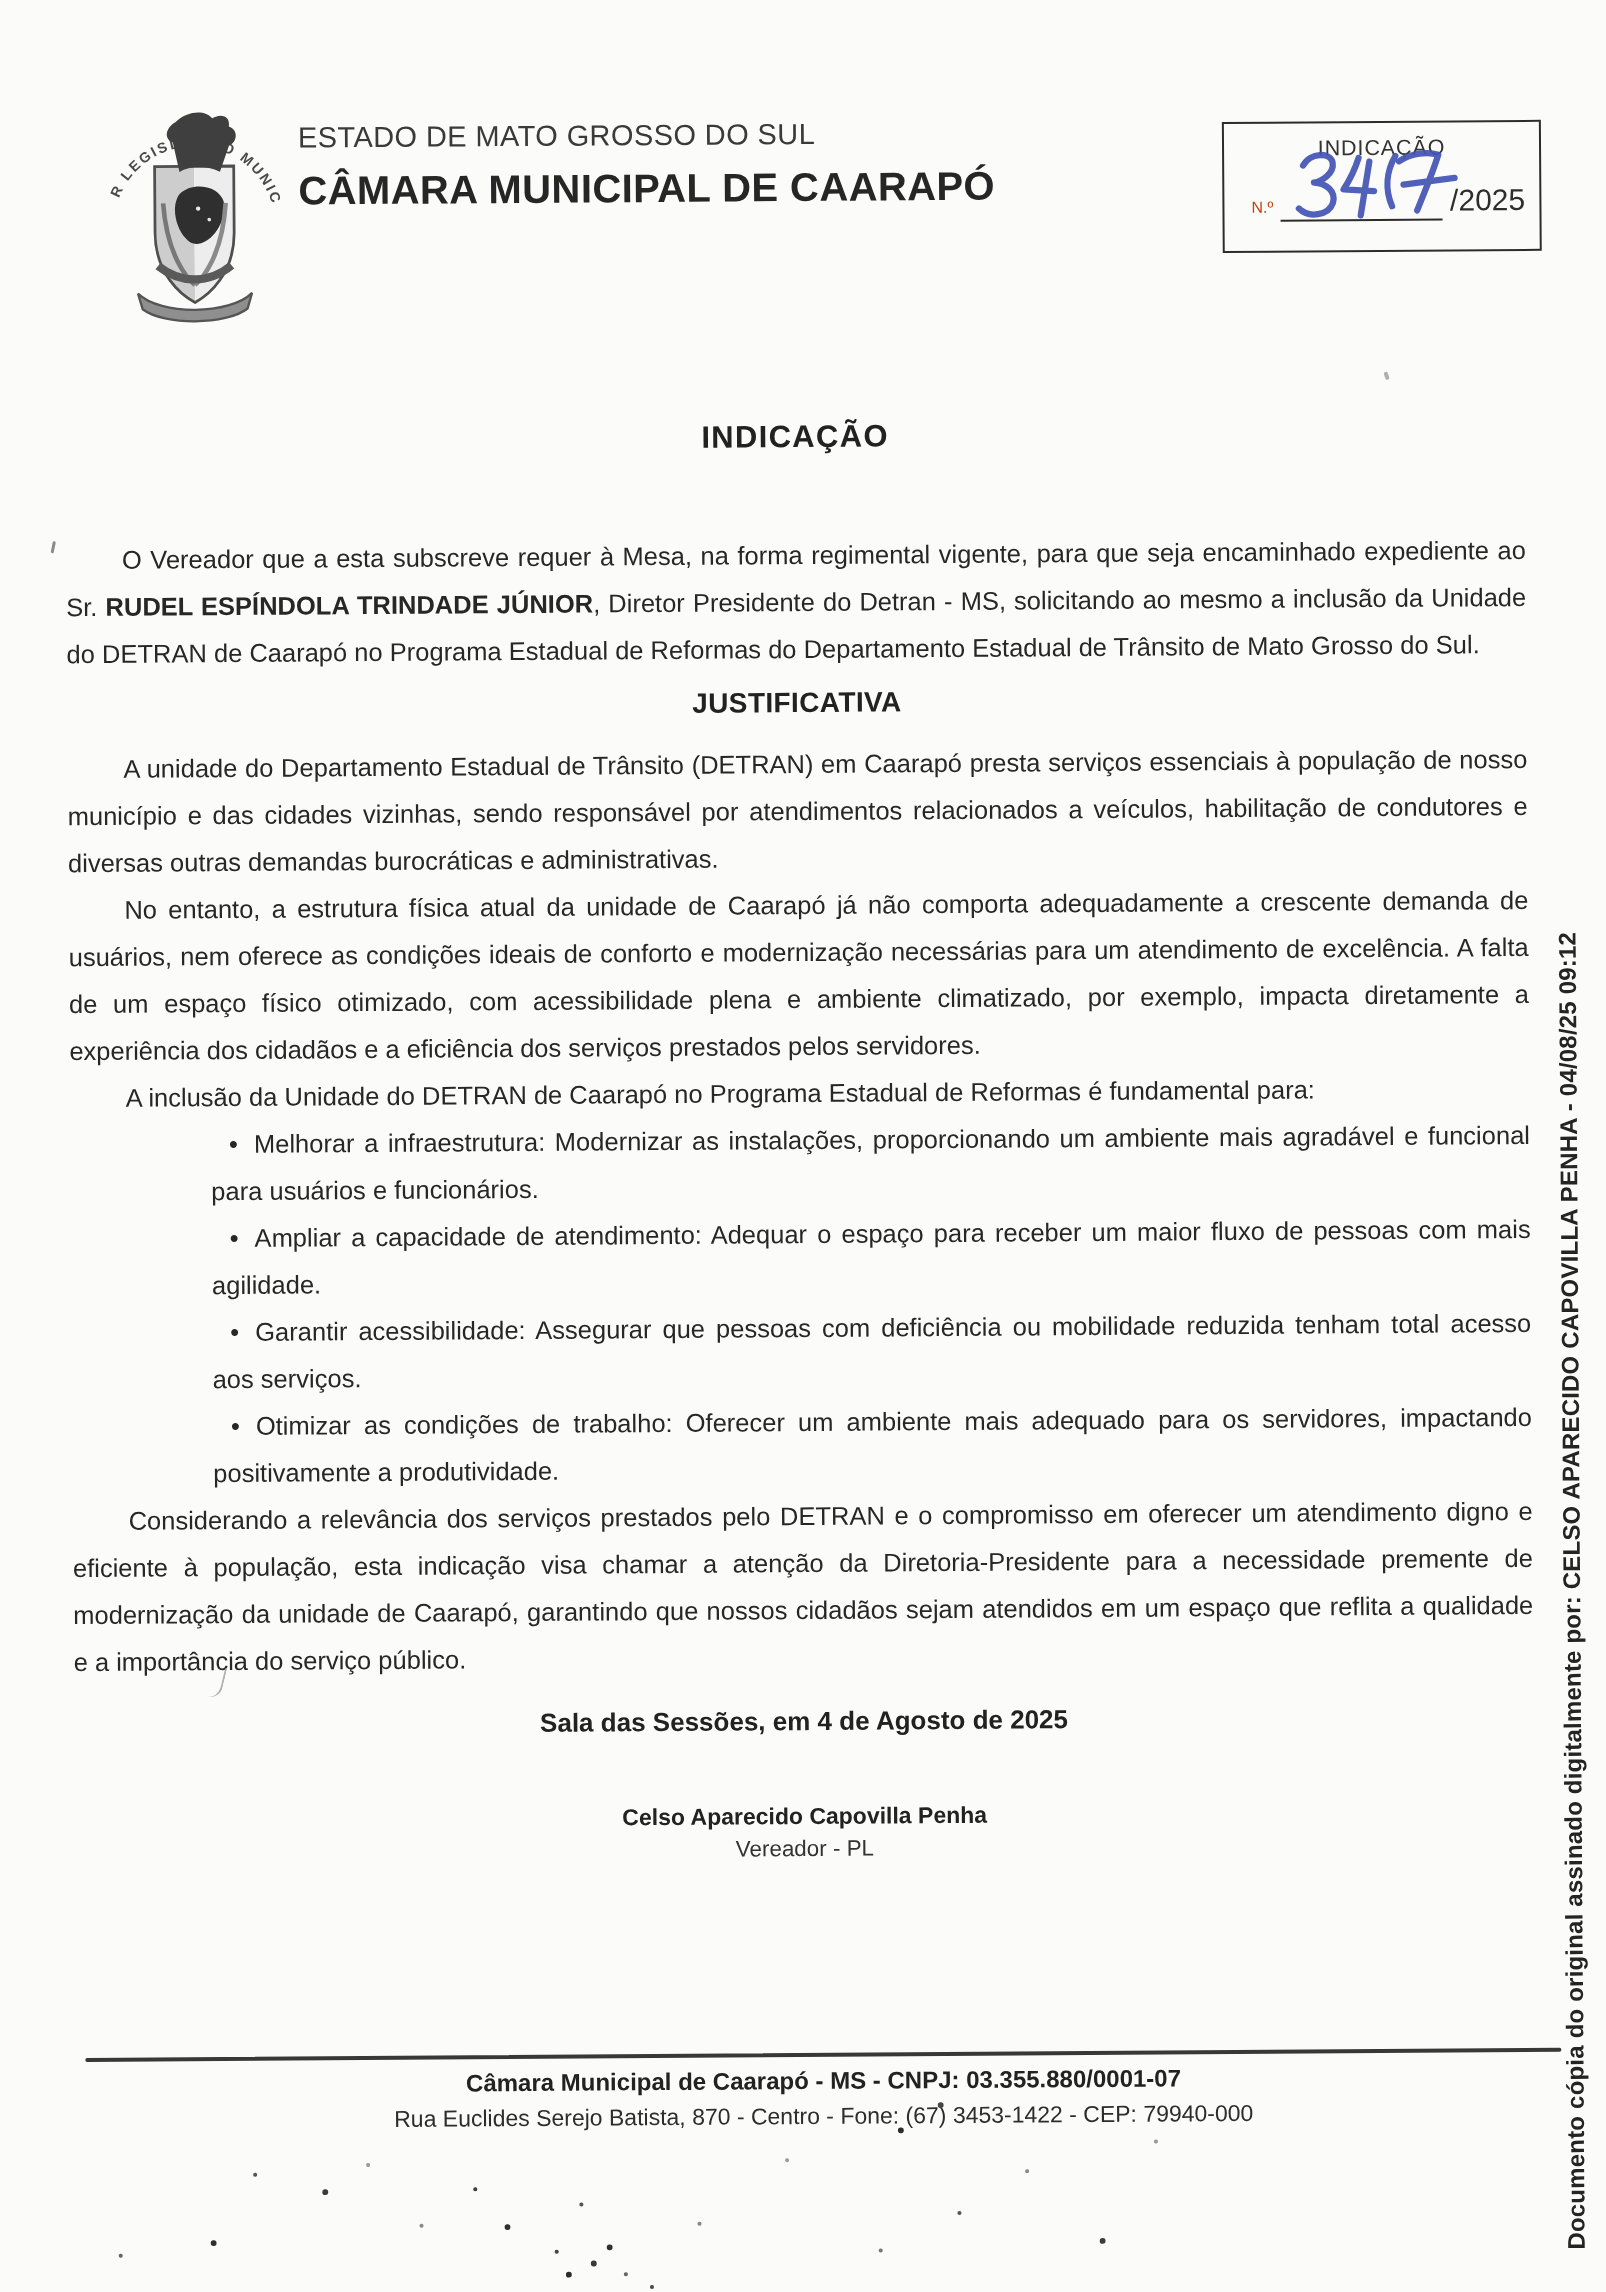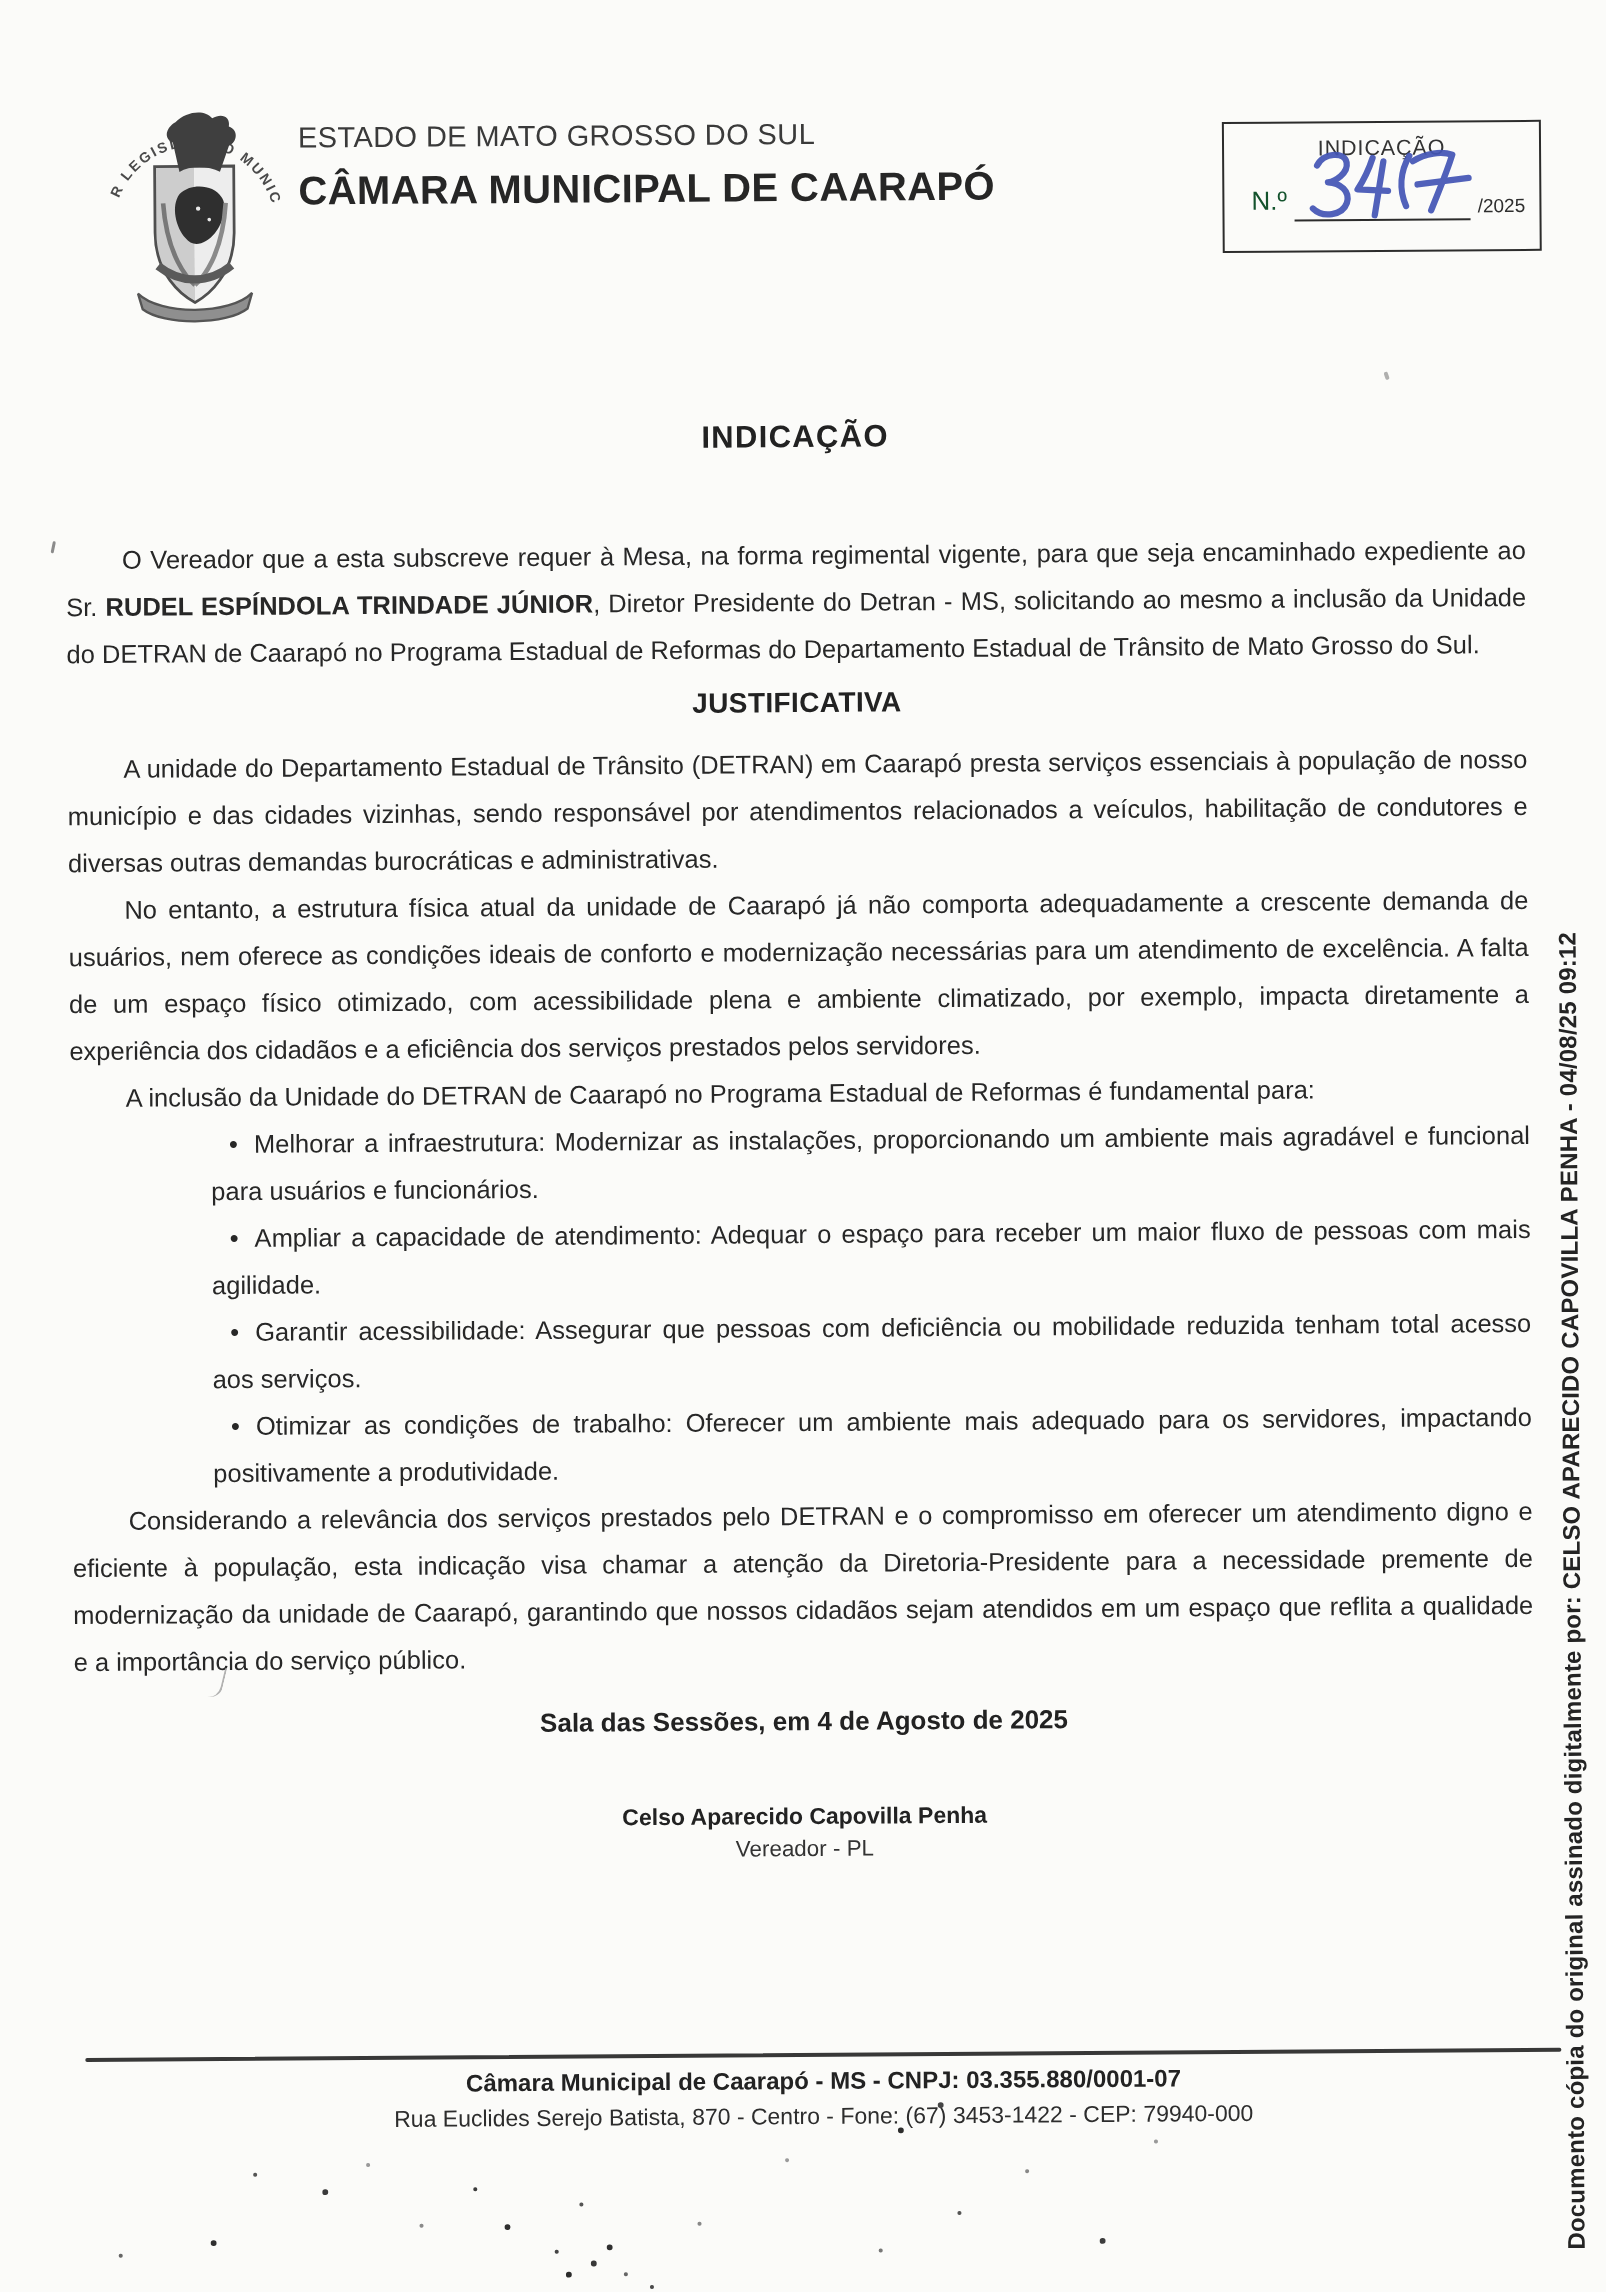--- a/index.html
+++ b/index.html
@@ -18,24 +18,24 @@
   .org-block{position:absolute;left:305px;top:118px;}
   .org-state{font-size:29px;letter-spacing:0.4px;color:#3a3a3a;}
   .org-name{font-size:40px;font-weight:bold;letter-spacing:0.4px;color:#262626;margin-top:14.3px;}
 
   .number-box{
     position:absolute;left:1229px;top:125px;width:315px;height:127px;
     border:2.7px solid #2c2c2c;background:transparent;
   }
   .nb-title{text-align:center;font-size:21.5px;letter-spacing:0.9px;color:#333;margin-top:13.4px;}
   .nb-row{display:flex;align-items:flex-end;margin:1.8px 14.3px 0 27px;}
-  .nb-no{font-size:26px;color:#14532d;padding-bottom:5.4px;}
+  .nb-no{font-size:16px;color:#c2410c;padding-bottom:5.4px;}
   .nb-line{position:relative;width:186px;height:56px;border-bottom:2.7px solid #2c2c2c;margin-left:7.2px;}
   .nb-ink{position:absolute;left:-3.6px;bottom:-7.2px;width:190px;height:86px;overflow:visible;}
-  .nb-year{font-size:19px;color:#2e2e2e;padding-bottom:3.6px;margin-left:7.2px;}
+  .nb-year{font-size:30px;color:#2e2e2e;padding-bottom:3.6px;margin-left:7.2px;}
 
   
   .main{position:absolute;left:70px;top:419px;width:1460px;}
   .doc-title{margin:0 0 77px 0;text-align:center;font-size:31px;font-weight:bold;letter-spacing:1.3px;color:#222;}
   .para{margin:0;font-size:25.5px;line-height:47px;text-align:justify;text-indent:56px;color:#272727;}
   .section-heading{margin:14.3px 0 21.5px 0;text-align:center;font-size:28px;font-weight:bold;letter-spacing:0.4px;color:#222;}
   .bullet{margin:0 0 0 141px;font-size:25.5px;line-height:47px;text-align:justify;text-indent:18px;color:#272727;}
   .bullet-glyph{margin-right:16px;}
   .sala{margin:25px 0 0 0;text-align:center;font-size:26px;font-weight:bold;color:#222;}
   .signature{margin-top:66px;text-align:center;}

